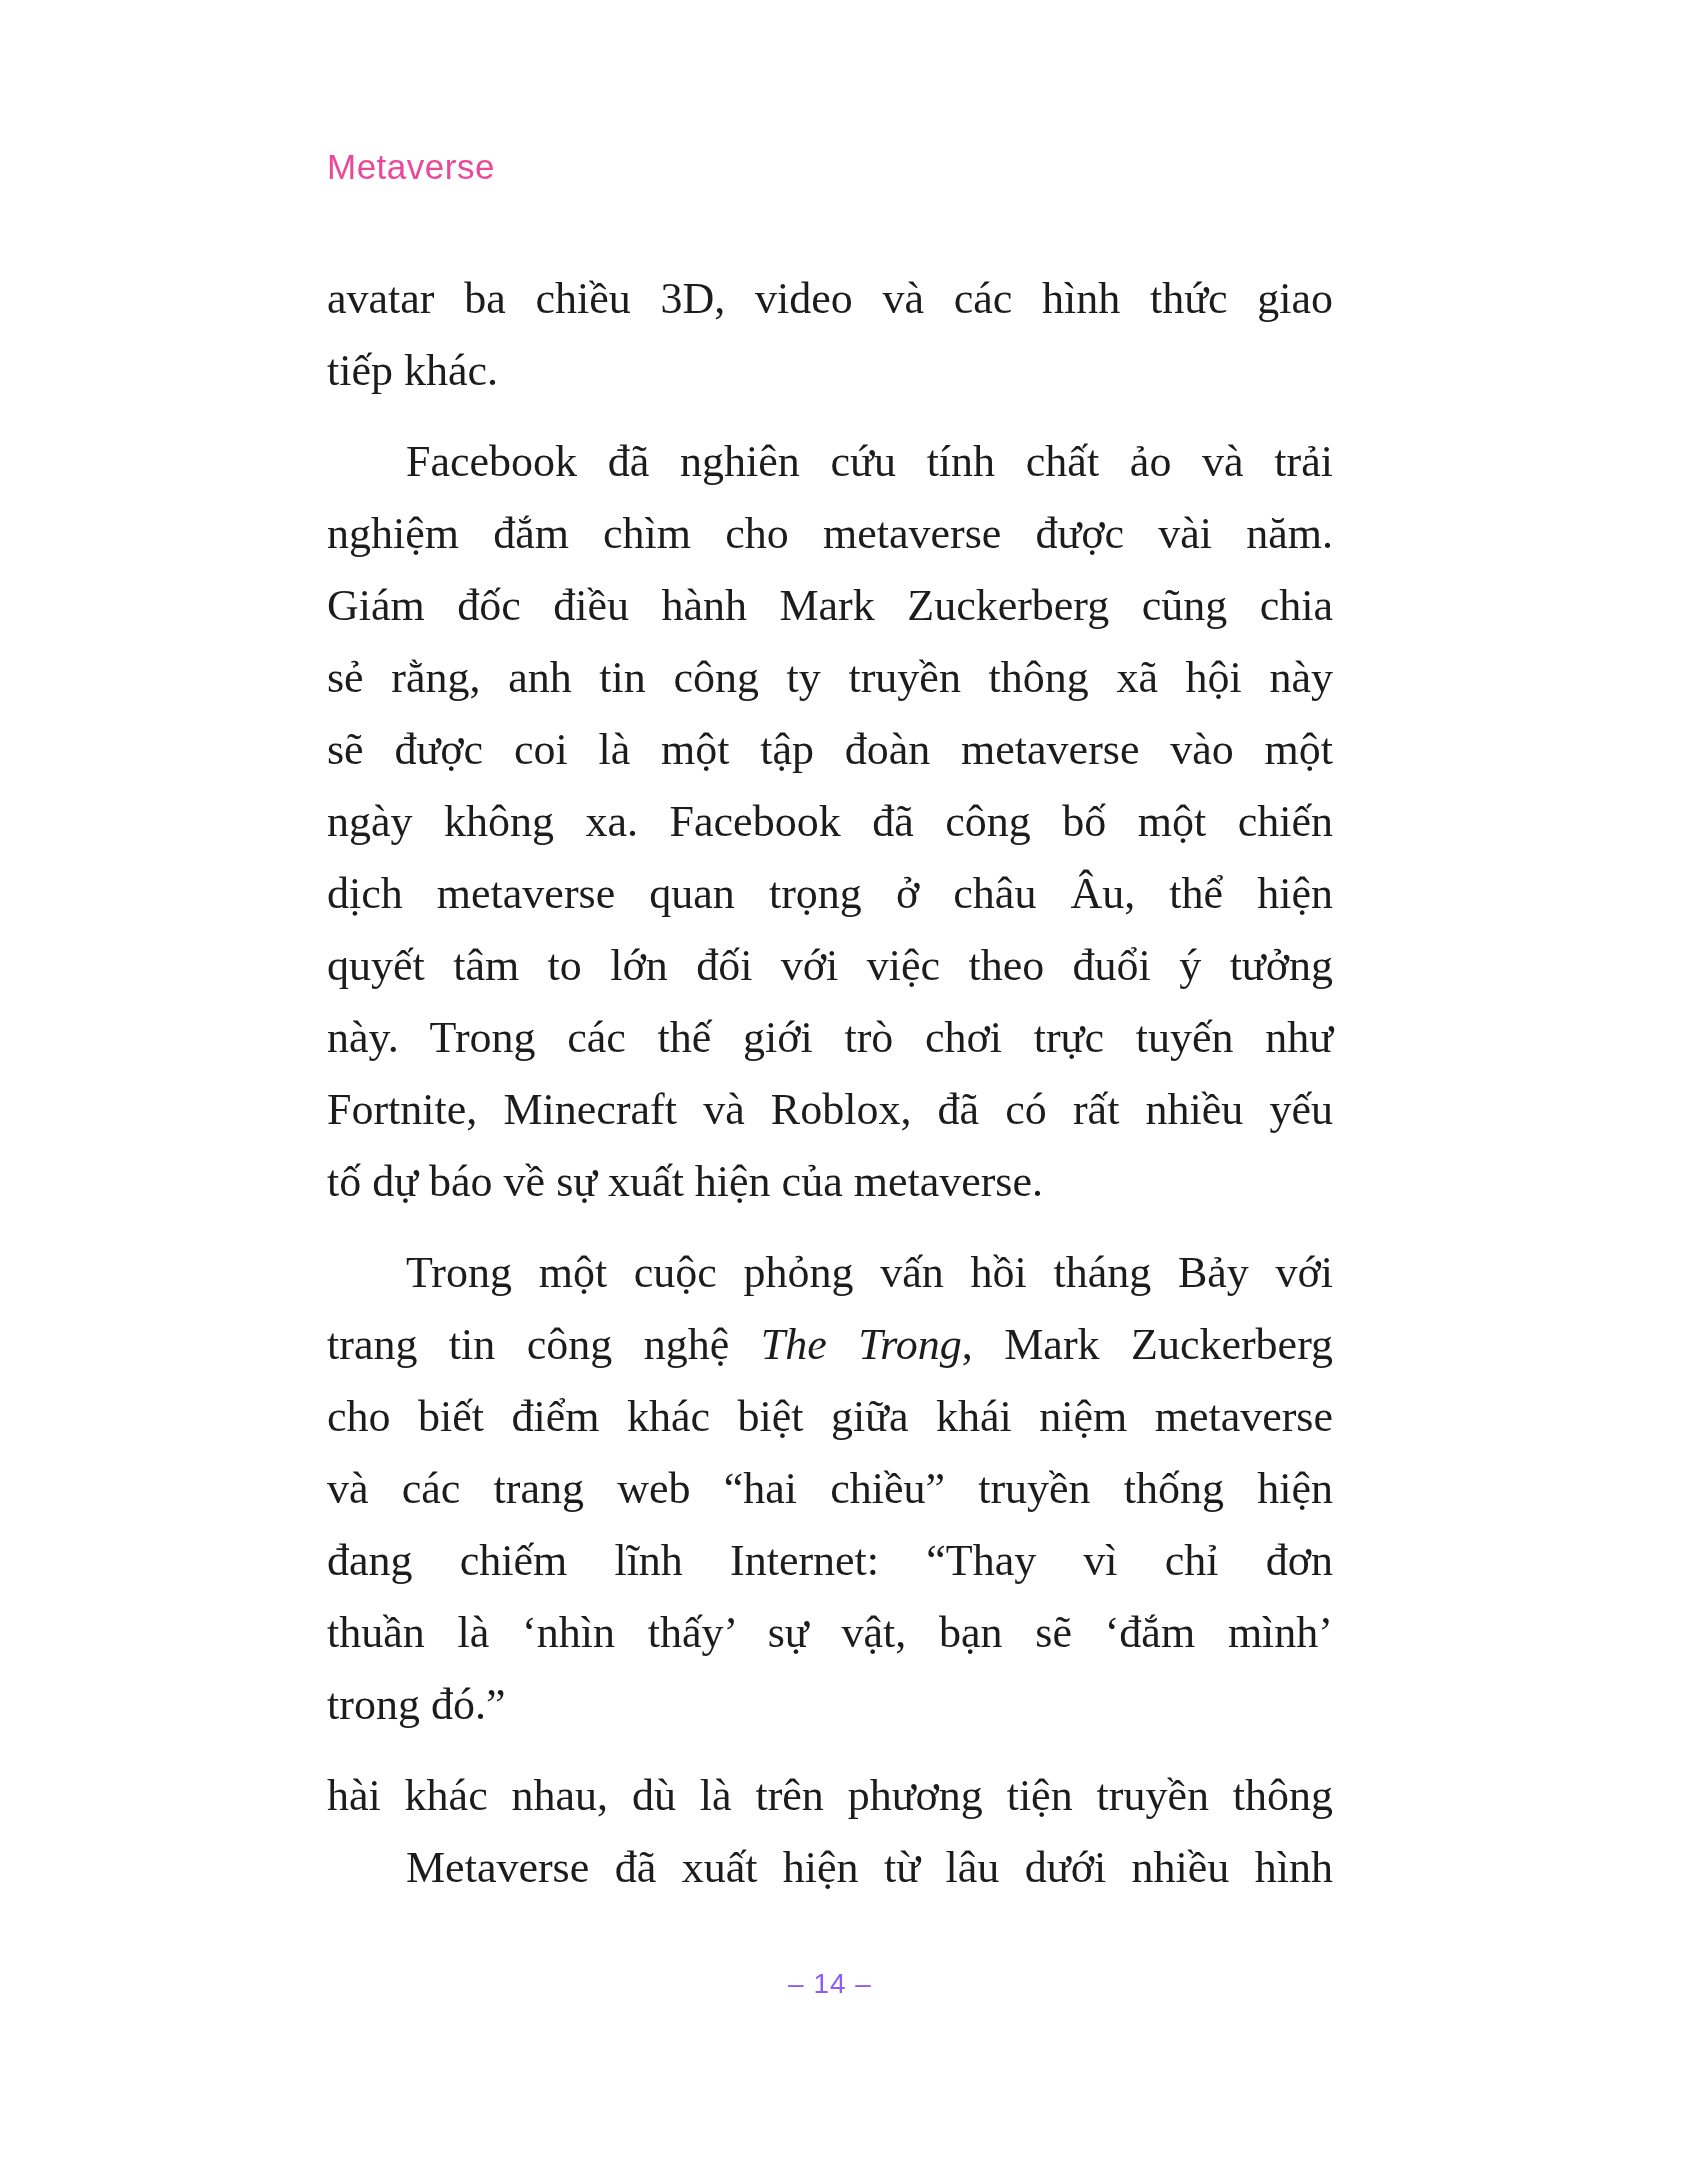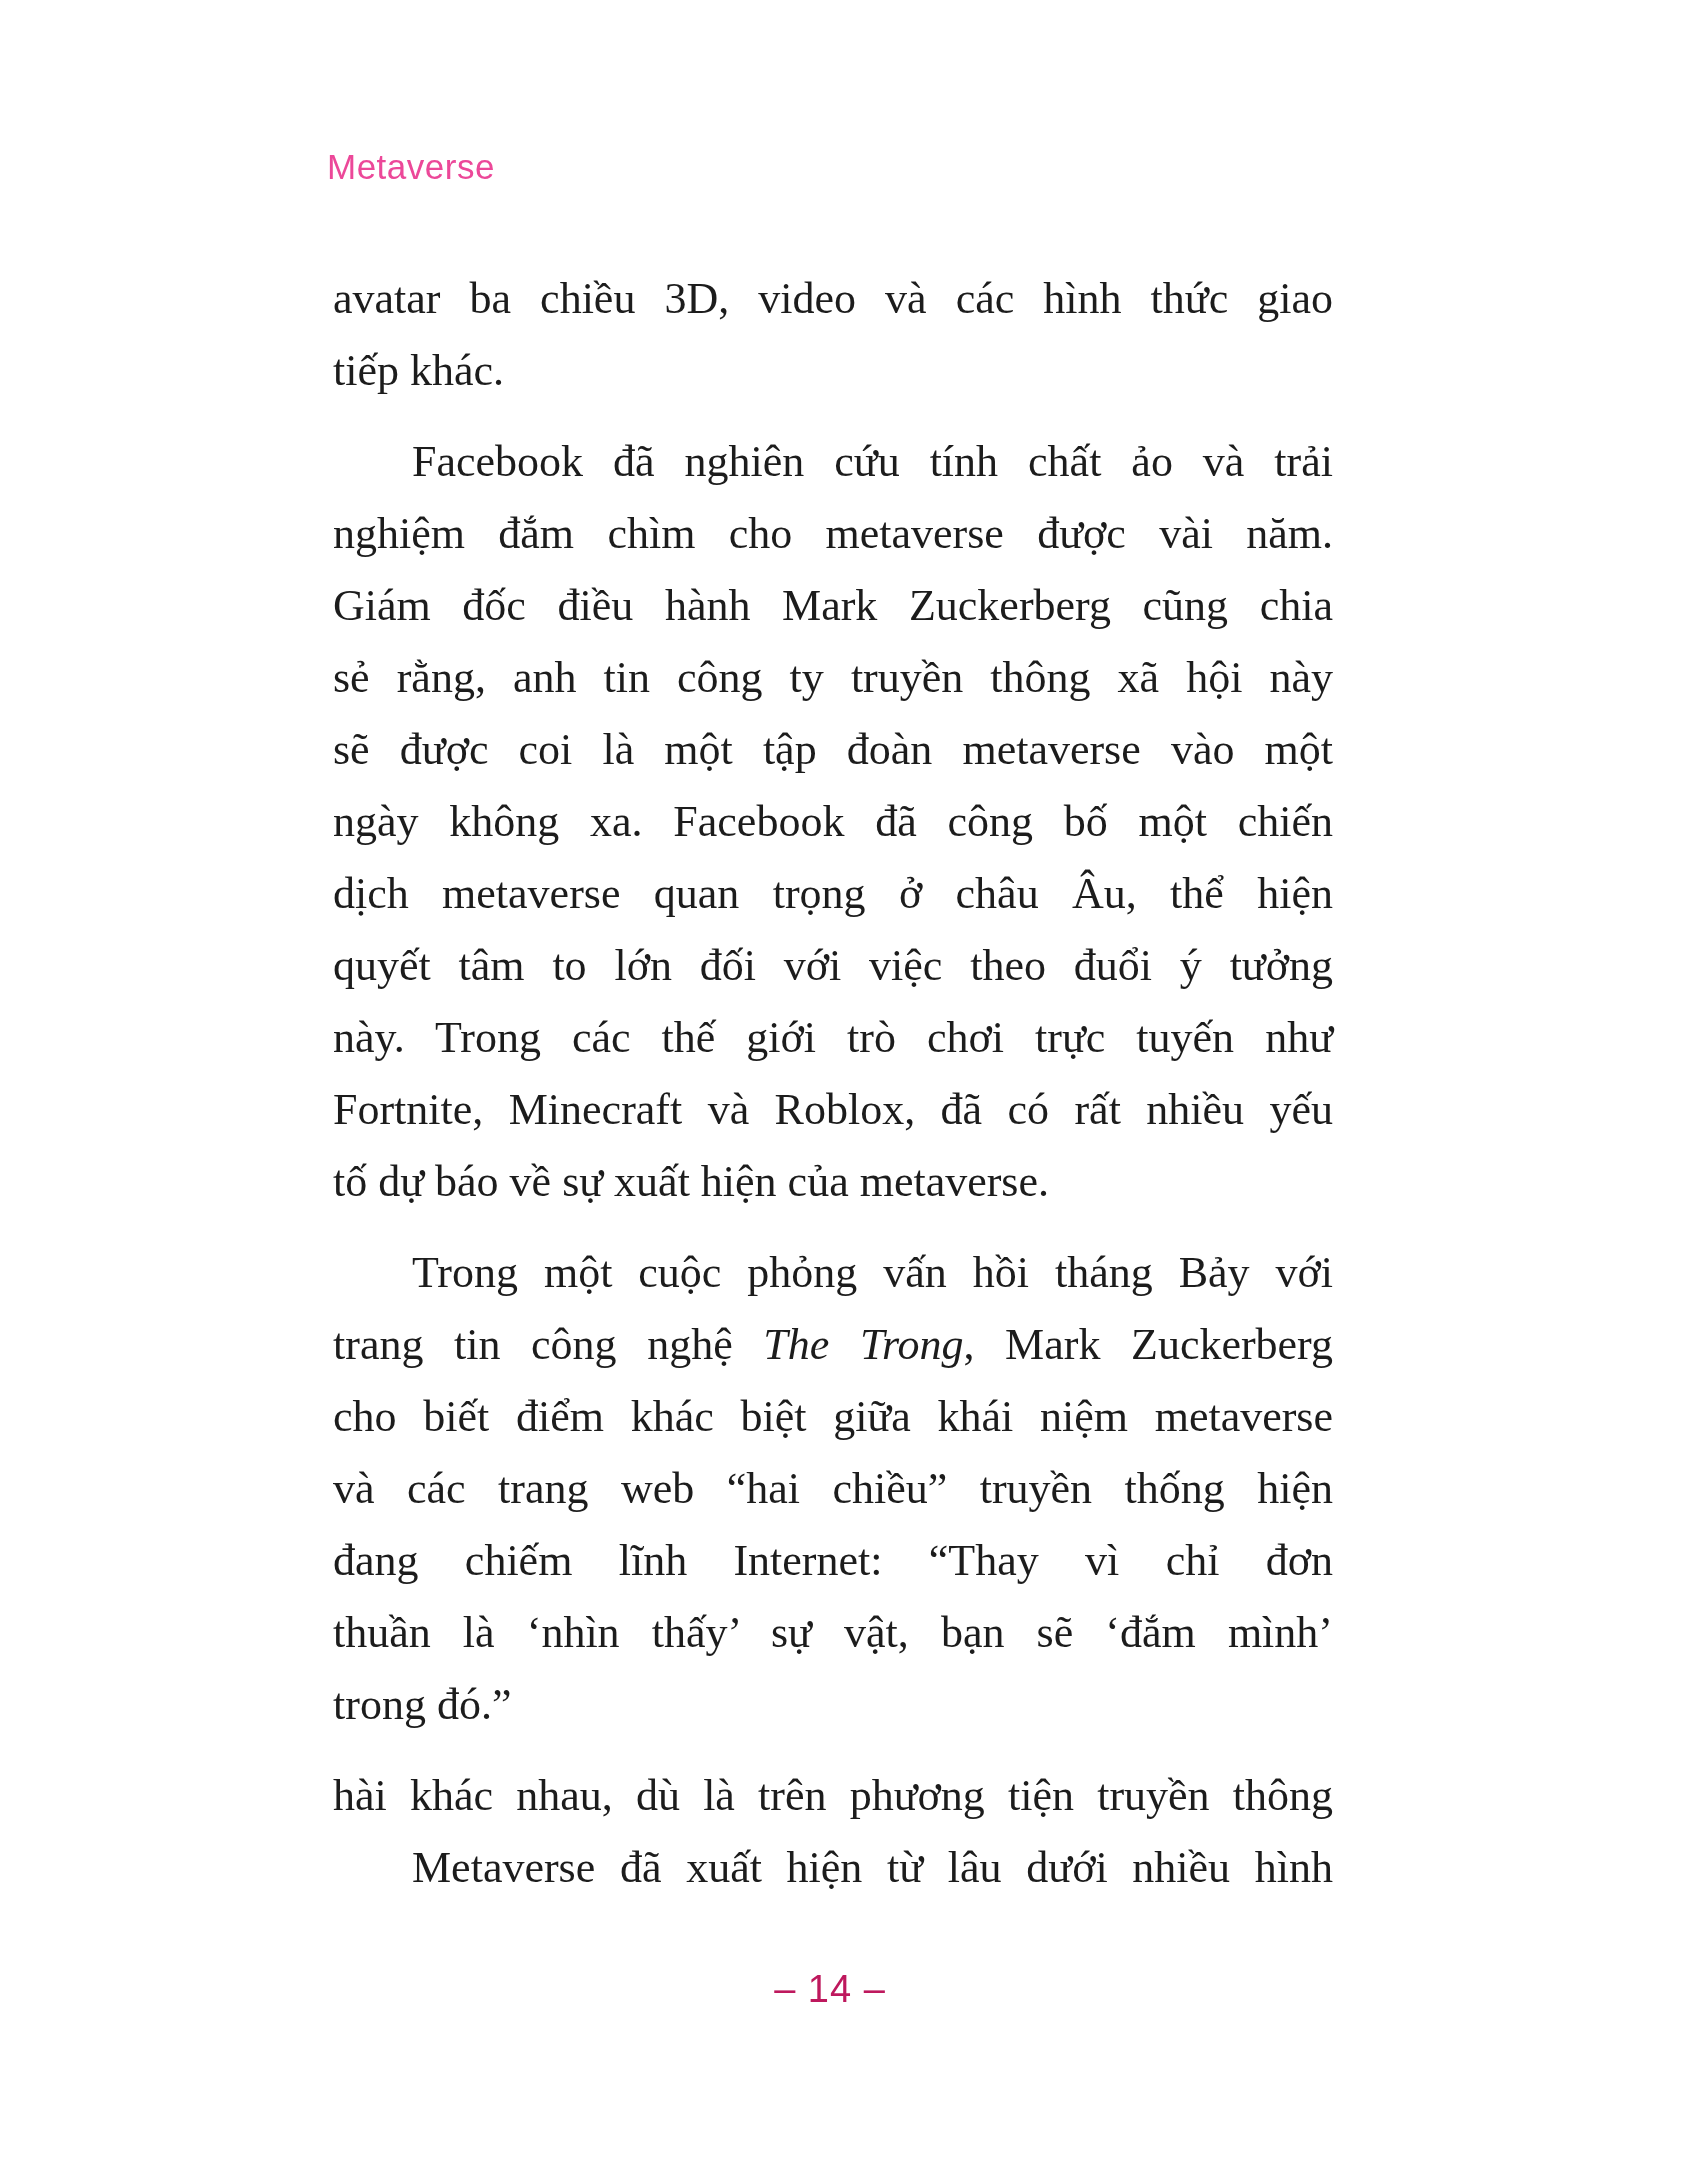--- a/index.html
+++ b/index.html
@@ -34,39 +34,38 @@
     width: 1006px;
     font-size: 44px;
     line-height: 72px;
     color: #1c1c1c;
   }
   .paragraph { margin: 0; }
   .paragraph + .paragraph { margin-top: 19px; }
   .line {
     text-align: justify;
     text-align-last: justify;
-    margin-left: 6px;
   }
   .line.last {
     text-align: right;
     text-align-last: left;
   }
   .line.indent { text-indent: 79px; }
   .line em { font-style: italic; }
   .page-number {
     position: absolute;
     left: 327px;
     top: 1968px;
     width: 1006px;
     text-align: center;
     font-family: "Liberation Sans", sans-serif;
-    font-size: 38px;
+    font-size: 28px;
     font-weight: 500;
     letter-spacing: 1px;
-    color: #be185d;
+    color: #8b5cf6;
   }
 </style>
 </head>
 <body>
 
 <div class="page">
   <div class="running-header">Metaverse</div>
 
   <div class="body-text">
       <div class="paragraph">

